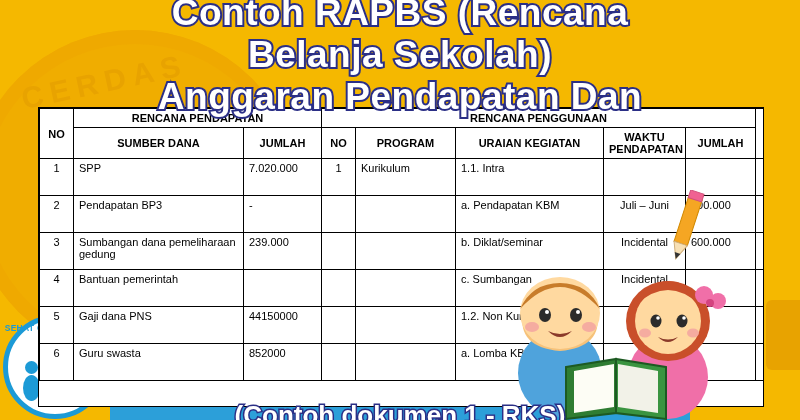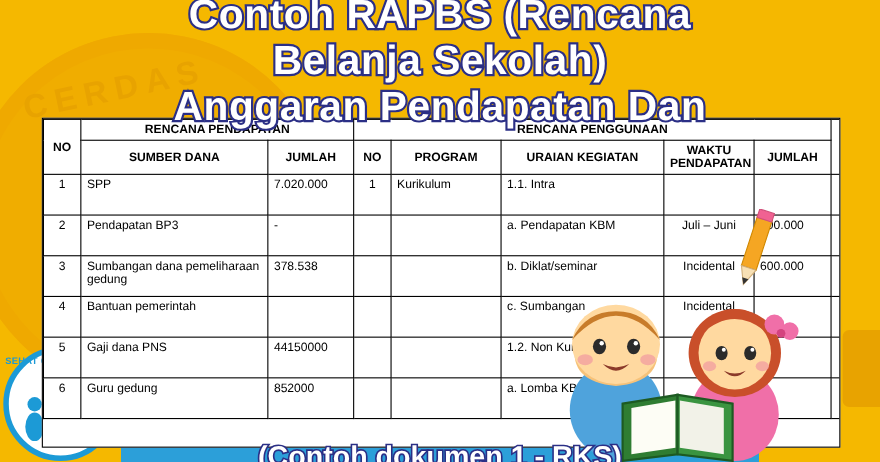--- a/index.html
+++ b/index.html
@@ -154,21 +154,21 @@
         <td class="c"></td>
         <td></td>
         <td>a.    Pendapatan KBM</td>
         <td class="c">Juli – Juni</td>
         <td>800.000</td>
         <td></td>
       </tr>
       <tr class="row">
         <td class="c">3</td>
         <td>Sumbangan dana pemeliharaan gedung</td>
-        <td>378.538</td>
+        <td>239.000</td>
         <td class="c"></td>
         <td></td>
         <td>b.    Diklat/seminar</td>
         <td class="c">Incidental</td>
         <td>600.000</td>
         <td></td>
       </tr>
       <tr class="row">
         <td class="c">4</td>
         <td>Bantuan pemerintah</td>
@@ -186,21 +186,21 @@
         <td>44150000</td>
         <td class="c"></td>
         <td></td>
         <td>1.2.  Non Kurikulum</td>
         <td class="c"></td>
         <td></td>
         <td></td>
       </tr>
       <tr class="row">
         <td class="c">6</td>
-        <td>Guru gedung</td>
+        <td>Guru swasta</td>
         <td>852000</td>
         <td class="c"></td>
         <td></td>
         <td>a.    Lomba KB PAUD</td>
         <td class="c"></td>
         <td></td>
         <td></td>
       </tr>
     </tbody>
   </table>

